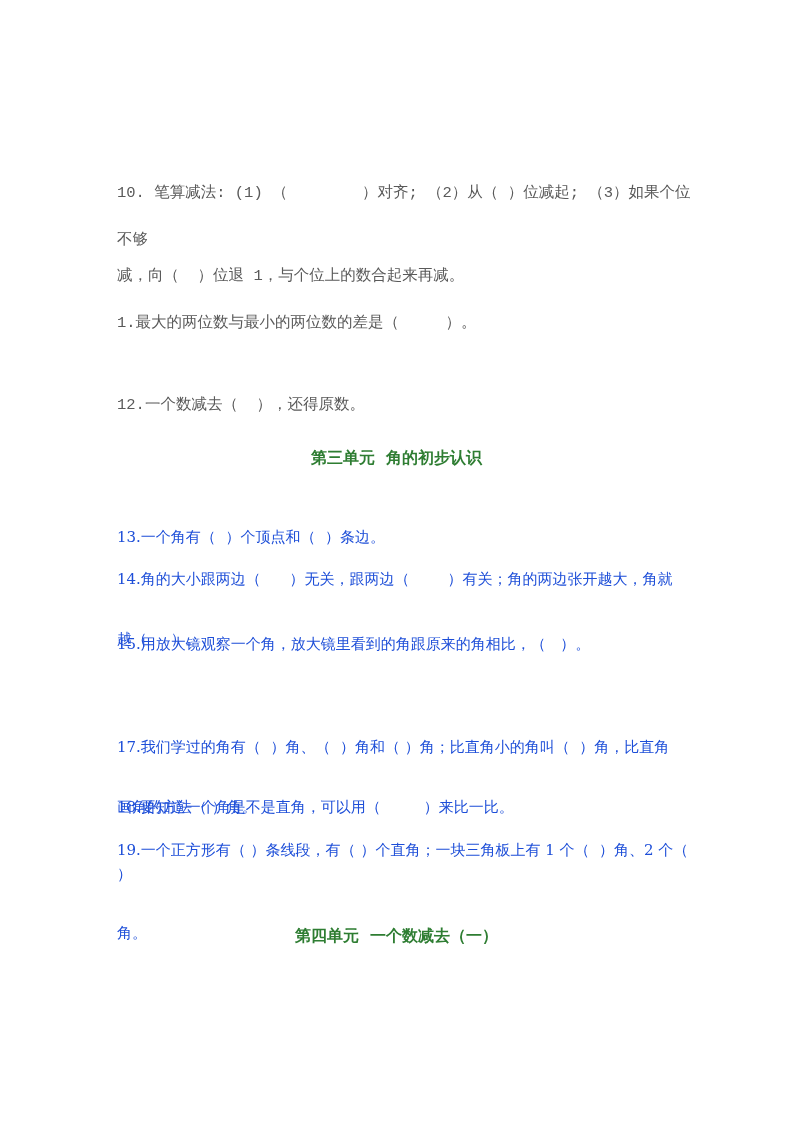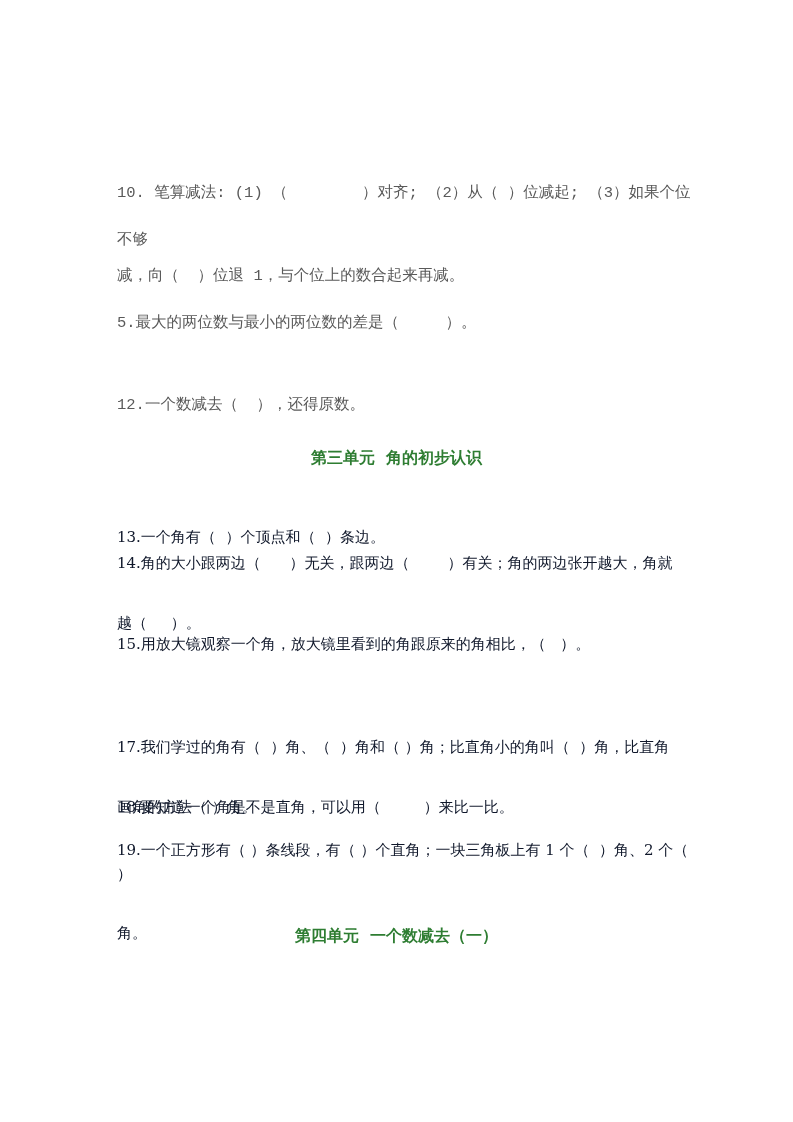--- a/index.html
+++ b/index.html
@@ -26,21 +26,21 @@
     color: #595959;
   }
   .sans .line {
     line-height: 47px;
     height: 47px;
     font-family: Liberation Mono, monospace;
   }
   .serif {
     font-family: "DejaVu Serif", "Liberation Serif", serif;
     font-size: 15px;
-    color: #0f172a;
+    color: #1d4ed8;
   }
   .serif .line {
     line-height: 23.5px;
   }
   .heading {
     position: absolute;
     left: 0;
     width: 793px;
     text-align: center;
     font-family: "DejaVu Serif", "Liberation Serif", serif;
@@ -55,34 +55,34 @@
 <body>
 
 <div class="page">
 
   <div class="para sans" style="top:134px">
     <div class="line">10. 笔算减法: (1) （        ）对齐; （2）从（ ）位减起; （3）如果个位不够</div>
     <div class="line">减，向（  ）位退 1，与个位上的数合起来再减。</div>
   </div>
 
   <div class="para sans" style="top:264px">
-    <div class="line">5.最大的两位数与最小的两位数的差是（     ）。</div>
+    <div class="line">1.最大的两位数与最小的两位数的差是（     ）。</div>
   </div>
 
   <div class="para sans" style="top:346px">
     <div class="line">12.一个数减去（  ），还得原数。</div>
   </div>
 
   <div class="heading" style="top:448px">第三单元  角的初步认识</div>
 
   <div class="para serif" style="top:490px">
     <div class="line">13.一个角有（  ）个顶点和（  ）条边。</div>
   </div>
 
-  <div class="para serif" style="top:516px">
+  <div class="para serif" style="top:532px">
     <div class="line">14.角的大小跟两边（      ）无关，跟两边（        ）有关；角的两边张开越大，角就</div>
     <div class="line">越（     ）。</div>
   </div>
 
   <div class="para serif" style="top:597px">
     <div class="line">15.用放大镜观察一个角，放大镜里看到的角跟原来的角相比，（   ）。</div>
   </div>
 
   <div class="para serif" style="top:640px">
   </div>

